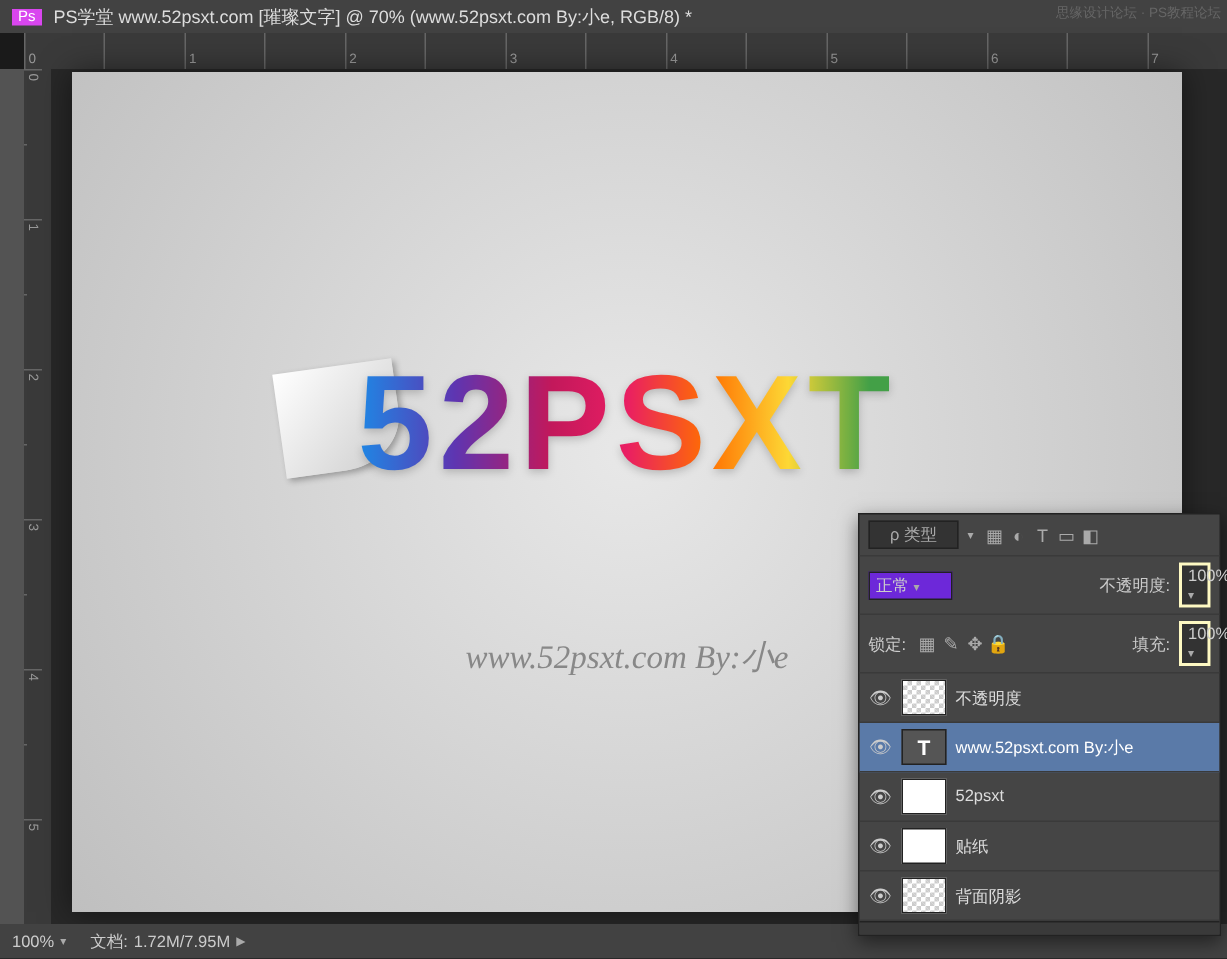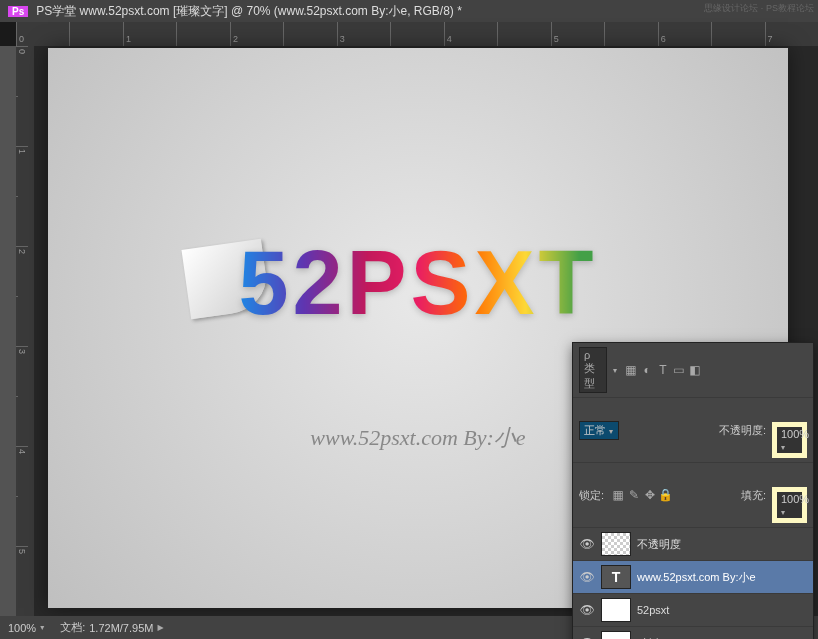--- a/index.html
+++ b/index.html
@@ -29,40 +29,40 @@
 
 .statusbar { position: absolute; left: 0; bottom: 0; right: 0; height: 23px; background: #424242; color: #ccc; font-size: 11px; display: flex; align-items: center; padding: 0 8px; gap: 16px; }
 .status-item { display: flex; align-items: center; gap: 4px; }
 .dd-icon { font-size: 8px; color: #aaa; }
 
 .layers-panel { position: absolute; right: 4px; top: 342px; width: 242px; background: #454545; border: 1px solid #222; box-shadow: 0 4px 12px rgba(0,0,0,0.5); z-index: 10; }
 .panel-tab { background: #454545; color: #ddd; font-size: 12px; padding: 4px 10px; border-bottom: 1px solid #333; display: flex; justify-content: space-between; align-items: center; }
 .panel-menu { font-size: 11px; color: #aaa; }
 
 .panel-row { display: flex; align-items: center; gap: 6px; padding: 4px 6px; border-bottom: 1px solid #3a3a3a; font-size: 11px; color: #ccc; }
-.panel-row .search { background: #333; border: 1px solid #222; color: #aaa; font-size: 11px; padding: 1px 4px; width: 28px; }
-.panel-row .dd { background: #0c4a6e; border: 1px solid #222; color: #ccc; font-size: 11px; padding: 1px 4px; width: 40px; }
-.panel-row .pct { background: #333; border: 5px solid #fef9c3; color: #ccc; font-size: 11px; padding: 1px 4px; width: 35px; margin-top: 20px; }
+.panel-row .search { background: #333; border: 1px solid #222; color: #aaa; font-size: 11px; padding: 1px 4px; width: 60px; text-align: center; }
+.panel-row .dd { background: #6d28d9; border: 1px solid #222; color: #ccc; font-size: 11px; padding: 1px 4px; width: 56px; }
+.panel-row .pct { background: #333; border: 2px solid #fef9c3; color: #ccc; font-size: 11px; padding: 1px 4px; width: 21px; }
 .ico { width: 16px; height: 16px; display: inline-flex; align-items: center; justify-content: center; font-size: 12px; color: #aaa; }
 
 .layer-list { max-height: 180px; overflow: hidden; }
 .layer { display: flex; align-items: center; gap: 6px; padding: 4px 6px; border-bottom: 1px solid #3a3a3a; font-size: 11px; color: #ddd; cursor: pointer; }
 .layer.selected { background: #5a7aa8; color: #fff; }
 .layer .eye { width: 16px; text-align: center; color: #ccc; font-size: 12px; }
 .layer .thumb { width: 30px; height: 24px; background: #fff; border: 1px solid #222; display: flex; align-items: center; justify-content: center; font-size: 8px; color: #666; background-size: 6px 6px; }
 .layer .thumb.checker { background-image: linear-gradient(45deg,#ccc 25%,transparent 25%,transparent 75%,#ccc 75%), linear-gradient(45deg,#ccc 25%,#fff 25%,#fff 75%,#ccc 75%); background-position: 0 0, 3px 3px; }
 .layer .thumb.txt { background: #555; color: #fff; font-size: 14px; font-weight: bold; }
 
 .panel-footer { display: flex; justify-content: flex-end; gap: 8px; padding: 4px 8px; background: #3a3a3a; border-top: 1px solid #222; }
 </style>
 </head>
 <body>
 
 <div class="titlebar">
-  <span style="background:#d946ef;color:#fff;padding:0 4px;font-weight:bold;font-size:10px;margin-right:8px;">Ps</span>
+  <span style="background:#d946ef;color:#fff;padding:0 4px;font-weight:normal;font-size:10px;margin-right:8px;">Ps</span>
   <span>PS学堂  www.52psxt.com [璀璨文字] @ 70% (www.52psxt.com By:小e, RGB/8) *</span>
   <span class="watermark-corner">
     <span>思缘设计论坛</span> · <span>PS教程论坛</span>
   </span>
 </div>
 
 <div class="toolbar-left"></div>
 
 <div class="ruler-top" id="ruler-top">
     <div class="tick">0</div>

